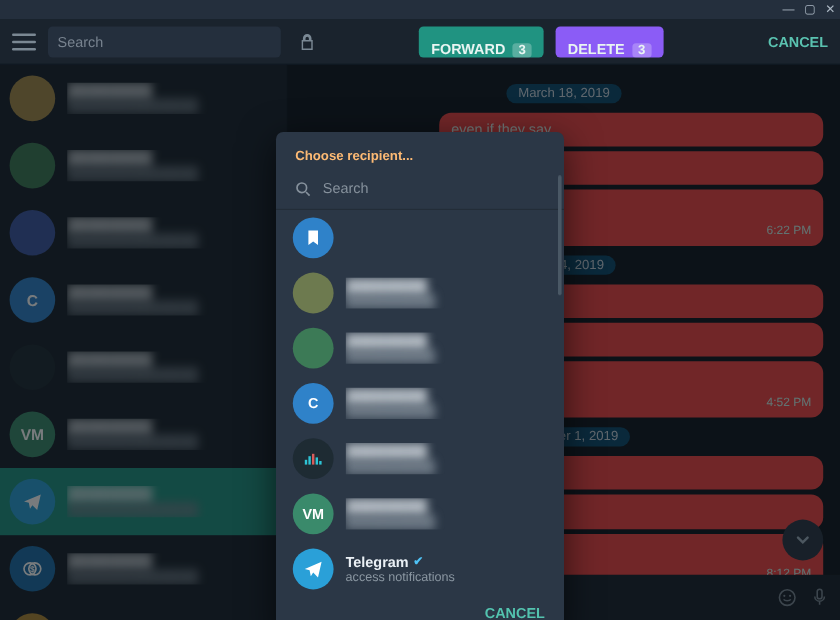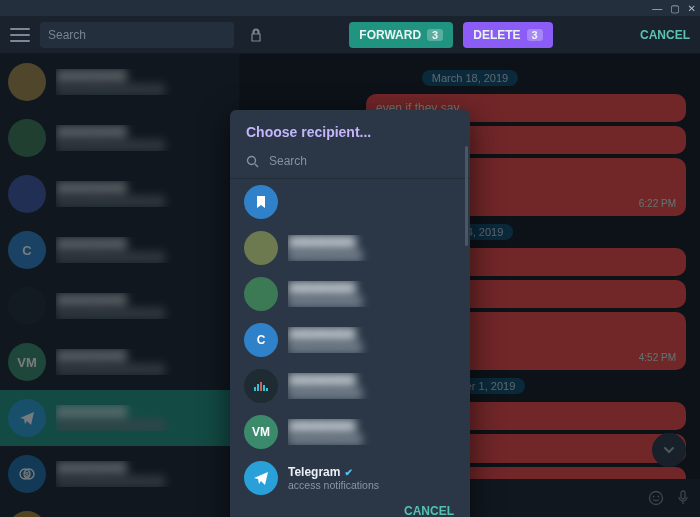--- a/index.html
+++ b/index.html
@@ -7,46 +7,46 @@
 .app{display:flex;flex-direction:column;width:700px;height:517px;background:#1a232d}
 .titlebar{height:16px;background:#242f3d;display:flex;justify-content:flex-end;align-items:center;padding:0 4px;gap:8px}
 .titlebar .win-btn{color:#adb9c5;font-size:10px}
 .topbar{height:38px;background:#1a232d;display:flex;align-items:center;border-bottom:1px solid #111a22}
 .top-left{width:240px;display:flex;align-items:center;padding:0 6px;gap:6px}
 .hamburger{width:20px;height:14px;display:flex;flex-direction:column;justify-content:space-between;margin:0 4px}
 .hamburger span{height:2px;background:#7b8893;border-radius:1px}
 .search-main{flex:1;background:#242f3d;border-radius:4px;height:26px;display:flex;align-items:center;padding:0 8px;color:#78838f}
 .top-right{flex:1;display:flex;align-items:center;padding:0 10px;gap:10px}
 .lock-ic{color:#6d7c8a;margin-right:auto;font-size:13px}
-.btn-pill{background:#209381;color:#e8f5f2;border-radius:4px;height:26px;padding:0 10px;display:flex;align-items:center;font-weight:600;font-size:12px;gap:6px}
+.btn-pill{background:#209381;color:#e8f5f2;border-radius:4px;height:26px;padding:0 10px;display:flex;align-items:flex-end;font-weight:600;font-size:12px;gap:6px}
 .btn-pill .badge{background:rgba(255,255,255,0.25);border-radius:3px;padding:0 5px;font-size:11px}
 .btn-pill.del{background:#8b5cf6}
 .cancel-txt{color:#5ac2b0;font-weight:600;margin-left:auto;font-size:12px}
 .body{flex:1;display:flex;position:relative;overflow:hidden}
 .sidebar{width:240px;background:#1a232d;overflow:hidden;border-right:1px solid #111a22}
 .chat-item{height:56px;display:flex;align-items:center;padding:0 8px;gap:10px}
 .chat-item.sel{background:#209381}
 .avatar{width:38px;height:38px;border-radius:50%;display:flex;align-items:center;justify-content:center;color:#fff;font-weight:600;font-size:13px;flex-shrink:0}
 .chat-txt{flex:1;overflow:hidden}
 .chat-name{font-size:12.5px;font-weight:600;color:#e5ebf0}
 .chat-prev{font-size:11px;color:#78848f}
 .chat-time{font-size:10px;color:#6a7782;align-self:flex-start;margin-top:10px}
 .blur{filter:blur(4px);opacity:0.7}
 .main{flex:1;background:#11181f;position:relative;display:flex;flex-direction:column}
 .messages{flex:1;overflow:hidden;padding:8px 14px;position:relative}
 .date-chip{background:#0c4a6e;color:#c8d2dc;border-radius:10px;padding:2px 10px;font-size:11px;display:inline-block;margin:4px auto}
 .date-row{text-align:center;margin:4px 0}
 .bubble{background:#ef4444;color:#e6f5f1;border-radius:10px;padding:6px 10px;margin:4px 0 4px auto;max-width:320px;font-size:12px;line-height:1.35;position:relative}
-.bubble .time{font-size:10px;color:#cdeee6;text-align:right;margin-top:16px}
+.bubble .time{font-size:10px;color:#cdeee6;text-align:right;margin-top:5px}
 .composer{height:38px;background:#1a232d;display:flex;align-items:center;padding:0 10px;gap:12px;color:#6e7b87}
 .composer .msg-input{flex:1;color:#6e7b87;font-size:12.5px}
 .scroll-fab{position:absolute;right:14px;bottom:50px;width:34px;height:34px;border-radius:50%;background:#2b3746;display:flex;align-items:center;justify-content:center;color:#9eb0be}
 .overlay{position:absolute;inset:0;background:rgba(10,14,18,0.55);display:flex;align-items:center;justify-content:center}
 .modal{width:240px;max-height:420px;background:#2b3746;border-radius:6px;box-shadow:0 8px 30px rgba(0,0,0,0.6);display:flex;flex-direction:column;position:absolute;left:230px;top:56px}
-.modal-title{padding:14px 16px 8px;font-weight:600;font-size:14px;color:#c4b5fd}
+.modal-title{padding:14px 16px 8px;font-weight:600;font-size:11px;color:#fdba74}
 .modal-search{display:flex;align-items:center;gap:10px;padding:6px 16px 10px;color:#86919c;font-size:12px}
 .modal-list{flex:1;overflow:auto;padding:0 0 4px;border-top:1px solid #232d38}
 .recip{display:flex;align-items:center;gap:10px;padding:6px 14px;min-height:44px}
 .recip .avatar{width:34px;height:34px;font-size:12px}
 .recip-main{flex:1;overflow:hidden}
 .recip-name{font-size:12px;font-weight:600;color:#eaf0f5;display:flex;align-items:center;gap:4px}
 .recip-sub{font-size:10.5px;color:#8a96a1}
 .modal-footer{padding:8px 16px 12px;text-align:right}
 .modal-cancel{color:#53c3af;font-weight:700;font-size:12px}
 .scroll-ind{position:absolute;right:2px;top:36px;width:3px;height:100px;background:#4a5865;border-radius:2px}

